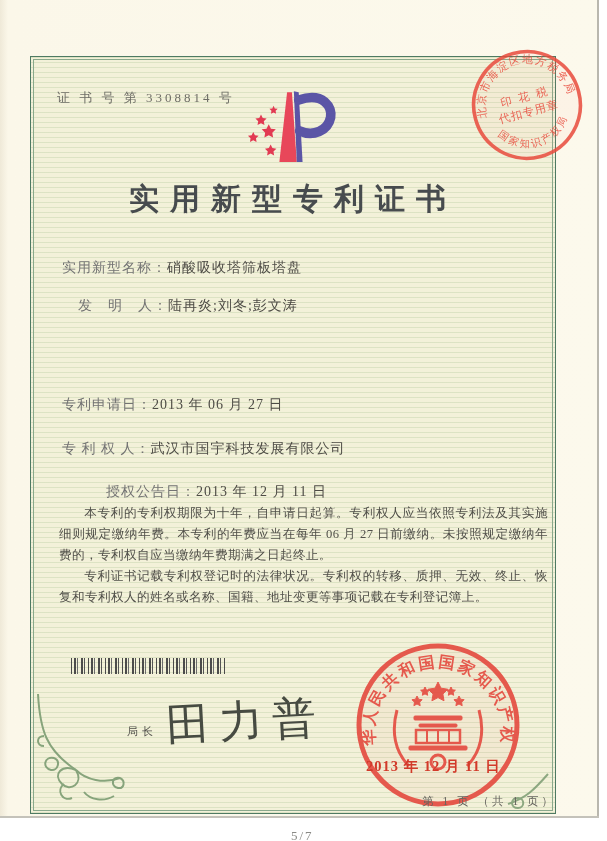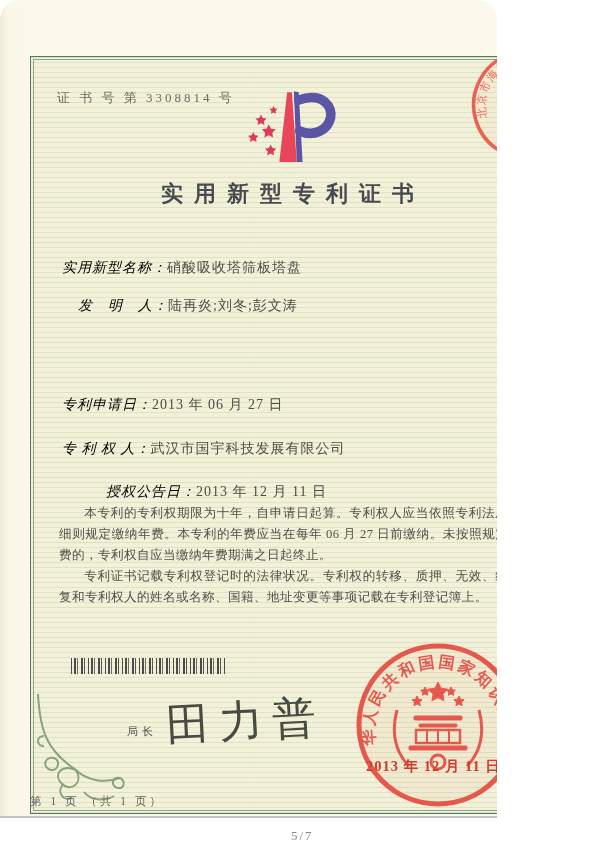--- a/index.html
+++ b/index.html
@@ -1,20 +1,19 @@
 <!DOCTYPE html>
 <html><head>
 <meta charset="utf-8">
 <style>
   html,body{margin:0;padding:0;background:#ffffff;}
   .scan{
-    position:relative;width:497px;height:841px;overflow:hidden;
+    position:relative;width:607px;height:841px;overflow:hidden;
     font-family:"Liberation Serif","DejaVu Serif",serif;
     background:#ffffff;
-    border-radius:20px;
   }
   .paper{
     position:absolute;left:0;top:0;width:598px;height:817px;
     background:linear-gradient(90deg,#efe9d8 0,#fbf7e9 8px,#fcf9ec 100%);
   }
   .scan-edge-right{position:absolute;left:597px;top:0;width:10px;height:841px;
     background:#ffffff;border-left:2px solid #b9b7ae;}
   .scan-edge-bottom{position:absolute;left:0;top:816px;width:599px;height:25px;
     background:#ffffff;border-top:2px solid #c4c2ba;}
   .frame{
@@ -27,24 +26,24 @@
   }
   .frame::after{
     content:"";position:absolute;inset:2px;border:1px solid #8aa98c;pointer-events:none;
   }
   .abs{position:absolute;}
   .cert-number{
     left:57px;top:89px;font-size:13px;letter-spacing:3px;color:#6e6d66;
   }
   .title{
     left:30px;top:179px;width:526px;text-align:center;
-    font-size:22px;letter-spacing:11px;color:#474b4e;font-weight:600;
+    font-size:30px;letter-spacing:11px;color:#474b4e;font-weight:600;
   }
   .field-row{left:62px;width:480px;font-size:14px;color:#55534d;letter-spacing:1px;}
-  .field-row .lab{color:#000000;font-style:italic;}
+  .field-row .lab{color:#737373;}
   .field-row .val{color:#4e4c46;}
   .f0{top:259px;} .f1{top:297px;margin-left:16px;} .f2{top:353px;} .f3{top:396px;} .f4{top:440px;} .f5{top:483px;margin-left:44px;}
   .body-text{
     left:59px;top:503px;width:489px;font-size:12.6px;line-height:21px;
     color:#504f49;text-align:justify;letter-spacing:0.4px;
   }
   .body-text p{margin:0;text-indent:2em;}
   .barcode{
     left:71px;top:658px;width:156px;height:16px;opacity:.85;
     background:repeating-linear-gradient(90deg,
@@ -60,21 +59,21 @@
     transform:rotate(-3deg);font-weight:500;white-space:nowrap;
   }
   .seal-box{left:353px;top:640px;width:170px;height:170px;}
   .seal-date{
     left:366px;top:757px;font-size:14.5px;font-weight:600;color:#d23a2a;
     letter-spacing:1px;white-space:nowrap;
   }
   .tax-stamp{left:468px;top:46px;width:118px;height:118px;transform:rotate(-15deg);}
   .logo-box{left:232px;top:86px;width:145px;height:88px;}
   .footer-page{
-    left:30px;top:794px;width:526px;text-align:left;
+    left:30px;top:794px;width:526px;text-align:right;
     font-size:11.5px;letter-spacing:3px;color:#66655f;
   }
   .scan-note{left:291px;top:828px;font-size:13px;color:#8a8a86;letter-spacing:2px;}
   .orn-bl{left:24px;top:688px;width:108px;height:124px;}
   .orn-br{left:500px;top:768px;width:52px;height:44px;}
 </style>
 </head>
 <body>
 
 <div class="scan">

